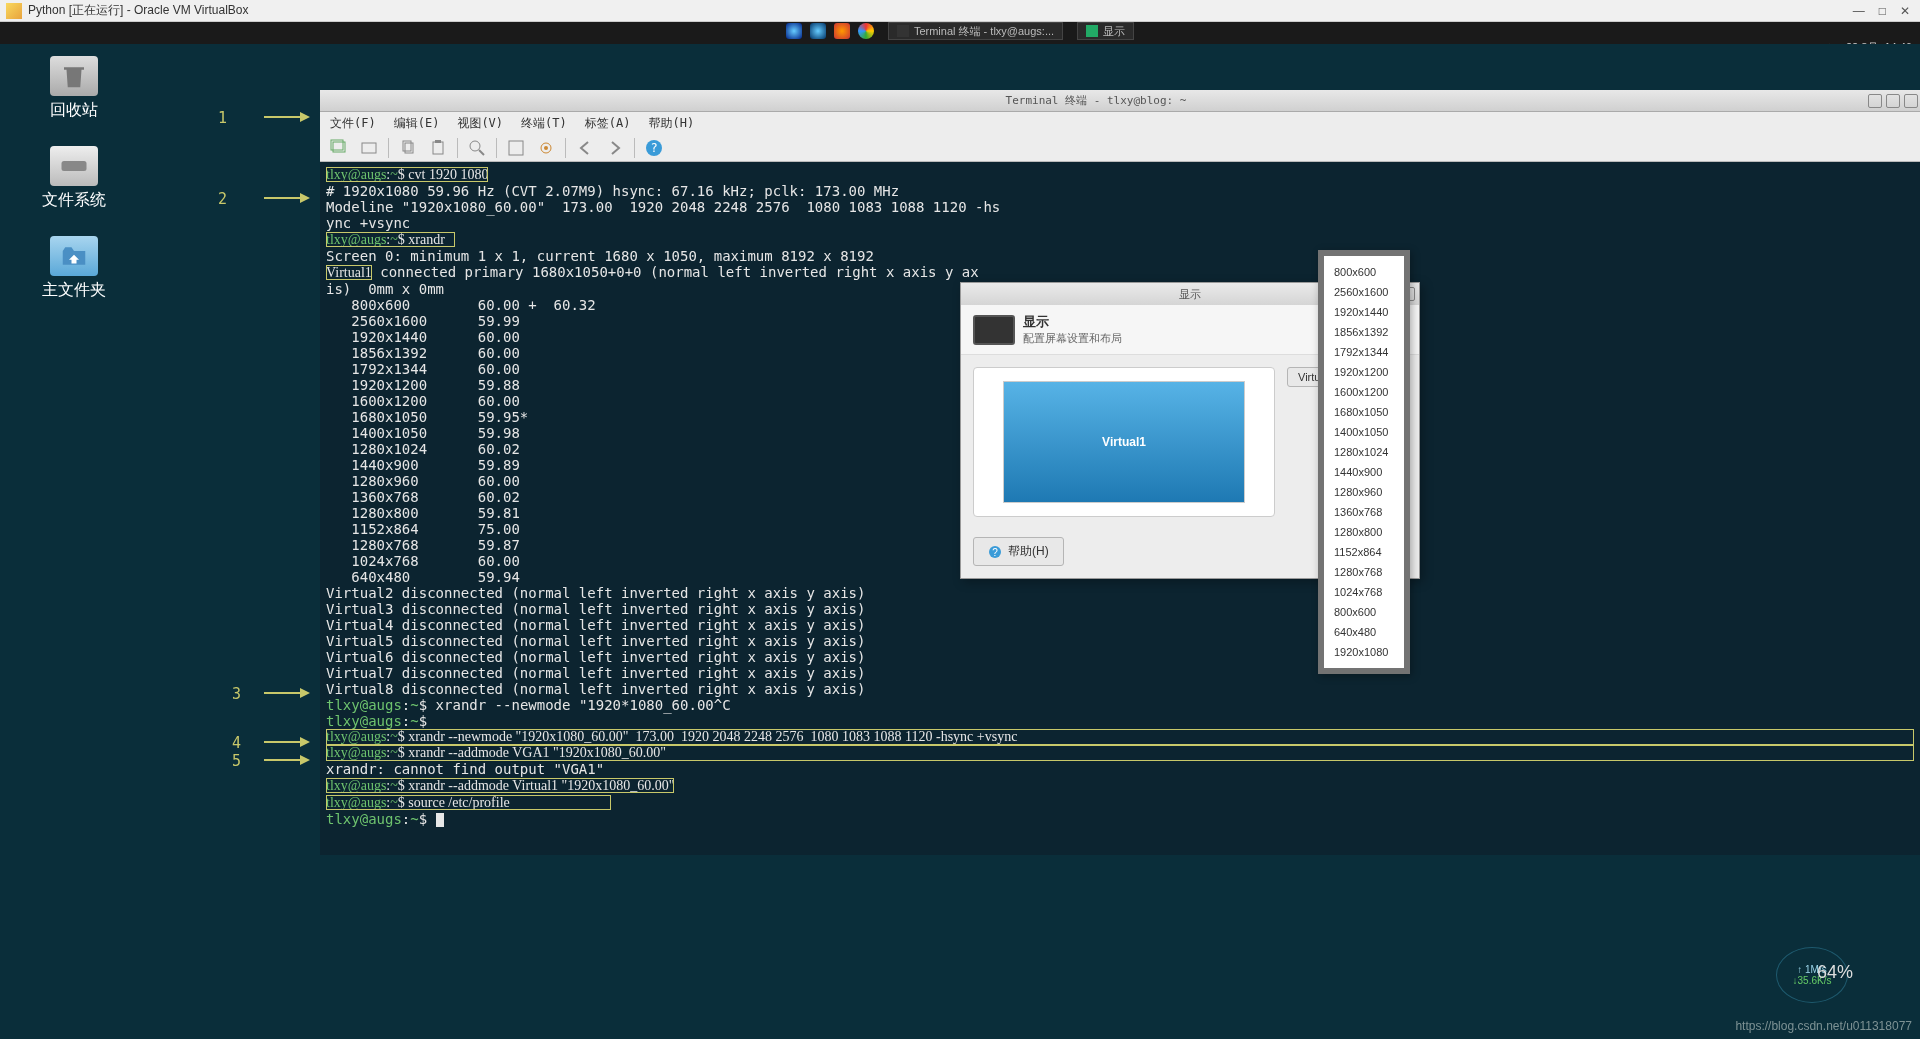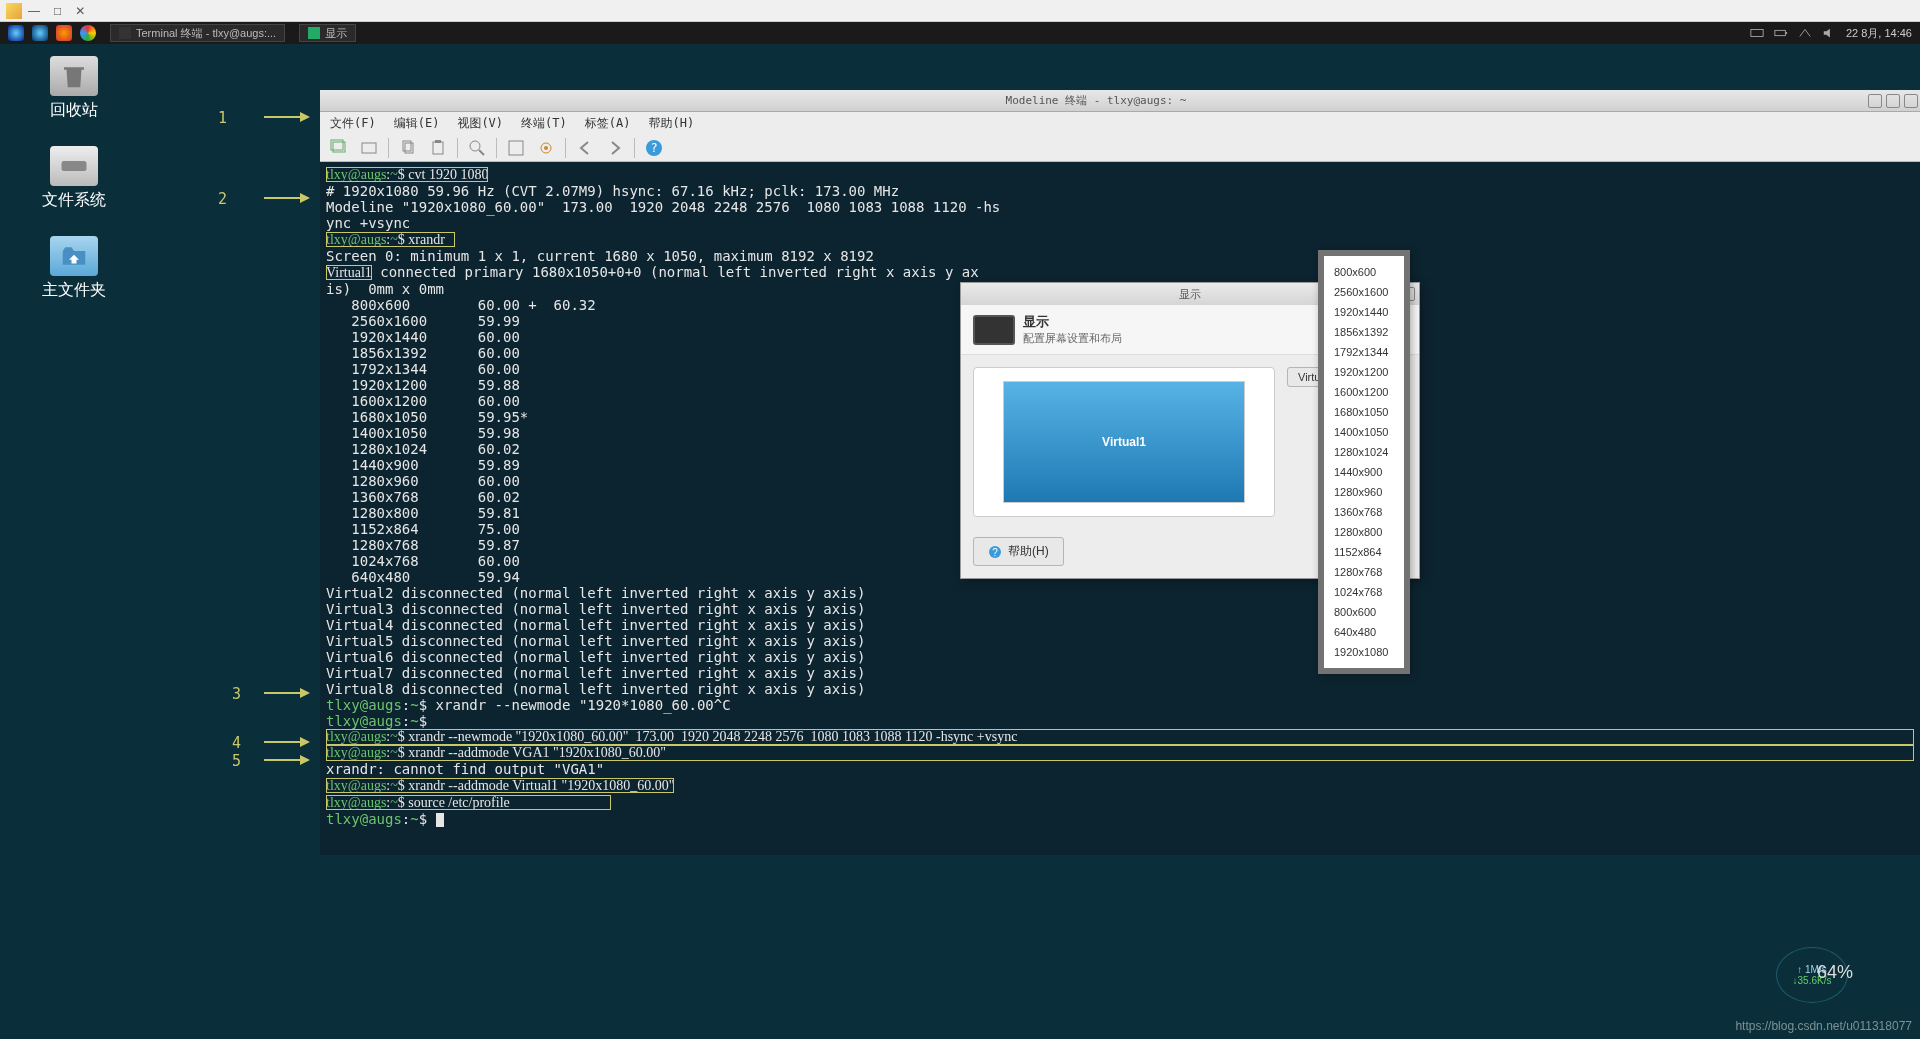--- a/index.html
+++ b/index.html
@@ -6,21 +6,21 @@
 body { font-family:"Microsoft YaHei","Segoe UI",sans-serif; font-size:12px; background:#0a2e3a; width:1920px; height:1039px; overflow:hidden; position:relative; }
 
 
 .host-titlebar { height:22px; background:#f0f0f0; color:#333; display:flex; align-items:center; padding:0 6px; font-size:12px; border-bottom:1px solid #ccc; }
 .host-titlebar .icon { width:16px; height:16px; margin-right:6px; background:linear-gradient(135deg,#f9d85e,#e8a33d); }
 .host-titlebar .title { flex:1; }
 .host-ctrl { display:flex; gap:14px; margin-right:4px; color:#555; }
 .host-ctrl span { cursor:default; }
 
 
-.linux-taskbar { height:22px; background:#1a1a1a; color:#bbb; display:flex; align-items:center; padding:0 8px; font-size:12px; }
+.linux-taskbar { height:22px; background:#1a1a1a; color:#bbb; display:flex; align-items:center; padding:0 8px; font-size:12px;flex-direction:column; }
 .linux-taskbar .left { display:flex; align-items:center; gap:8px; }
 .linux-taskbar .left .appicon { width:16px; height:16px; border-radius:3px; }
 .linux-taskbar .taskbtn { background:#2a2a2a; height:18px; display:flex; align-items:center; padding:0 8px; margin-left:6px; border:1px solid #444; font-size:11px; }
 .linux-taskbar .right { margin-left:auto; display:flex; align-items:center; gap:10px; color:#ccc; font-size:11px; }
 .tray-icon { width:14px; height:14px; opacity:0.8; }
 
 
 .desktop { position:absolute; top:44px; left:0; right:0; bottom:0; background:#0a2e3a; }
 .desktop-icon { position:absolute; width:72px; text-align:center; color:#fff; font-size:16px; }
 .desktop-icon .glyph { width:48px; height:40px; margin:0 auto 4px; background:#bbb; border-radius:4px; display:flex; align-items:center; justify-content:center; }
@@ -78,20 +78,21 @@
 .netwidget .pct { font-size:18px; color:#ddd; position:absolute; right:-6px; top:14px; }
 
 
 .watermark { position:absolute; right:8px; bottom:6px; color:#9aa; font-size:12px; opacity:0.8; }
 </style>
 </head>
 <body>
 
 <div class="host-titlebar">
   <span class="icon"></span>
+  <span class="title">Python [正在运行] - Oracle VM VirtualBox</span>
   <div class="host-ctrl">
     <span>—</span>
     <span>□</span>
     <span>✕</span>
   </div>
 </div>
 
 <div class="linux-taskbar">
   <div class="left">
     <span class="appicon" style="background:radial-gradient(#6cf,#028);"></span>
@@ -186,21 +187,21 @@
   <div class="arrow" style="left:264px;top:709px;">
       <svg width="46" height="14">
         <line x1="0" y1="7" x2="36" y2="7" stroke="#c8c86a" stroke-width="2"></line>
         <polygon points="36,2 46,7 36,12" fill="#c8c86a"></polygon>
       </svg>
     </div>
 
   <div class="terminal-window">
     <div class="term-titlebar">
       <span style="width:6px;"></span>
-      <span class="title">Modeline 终端 - tlxy@augs: ~</span>
+      <span class="title">Terminal 终端 - tlxy@blog: ~</span>
       <span class="wbtn"></span>
       <span class="wbtn"></span>
       <span class="wbtn"></span>
     </div>
     <div class="term-menubar">
       <span>文件(F)</span>
       <span>编辑(E)</span>
       <span>视图(V)</span>
       <span>终端(T)</span>
       <span>标签(A)</span>

